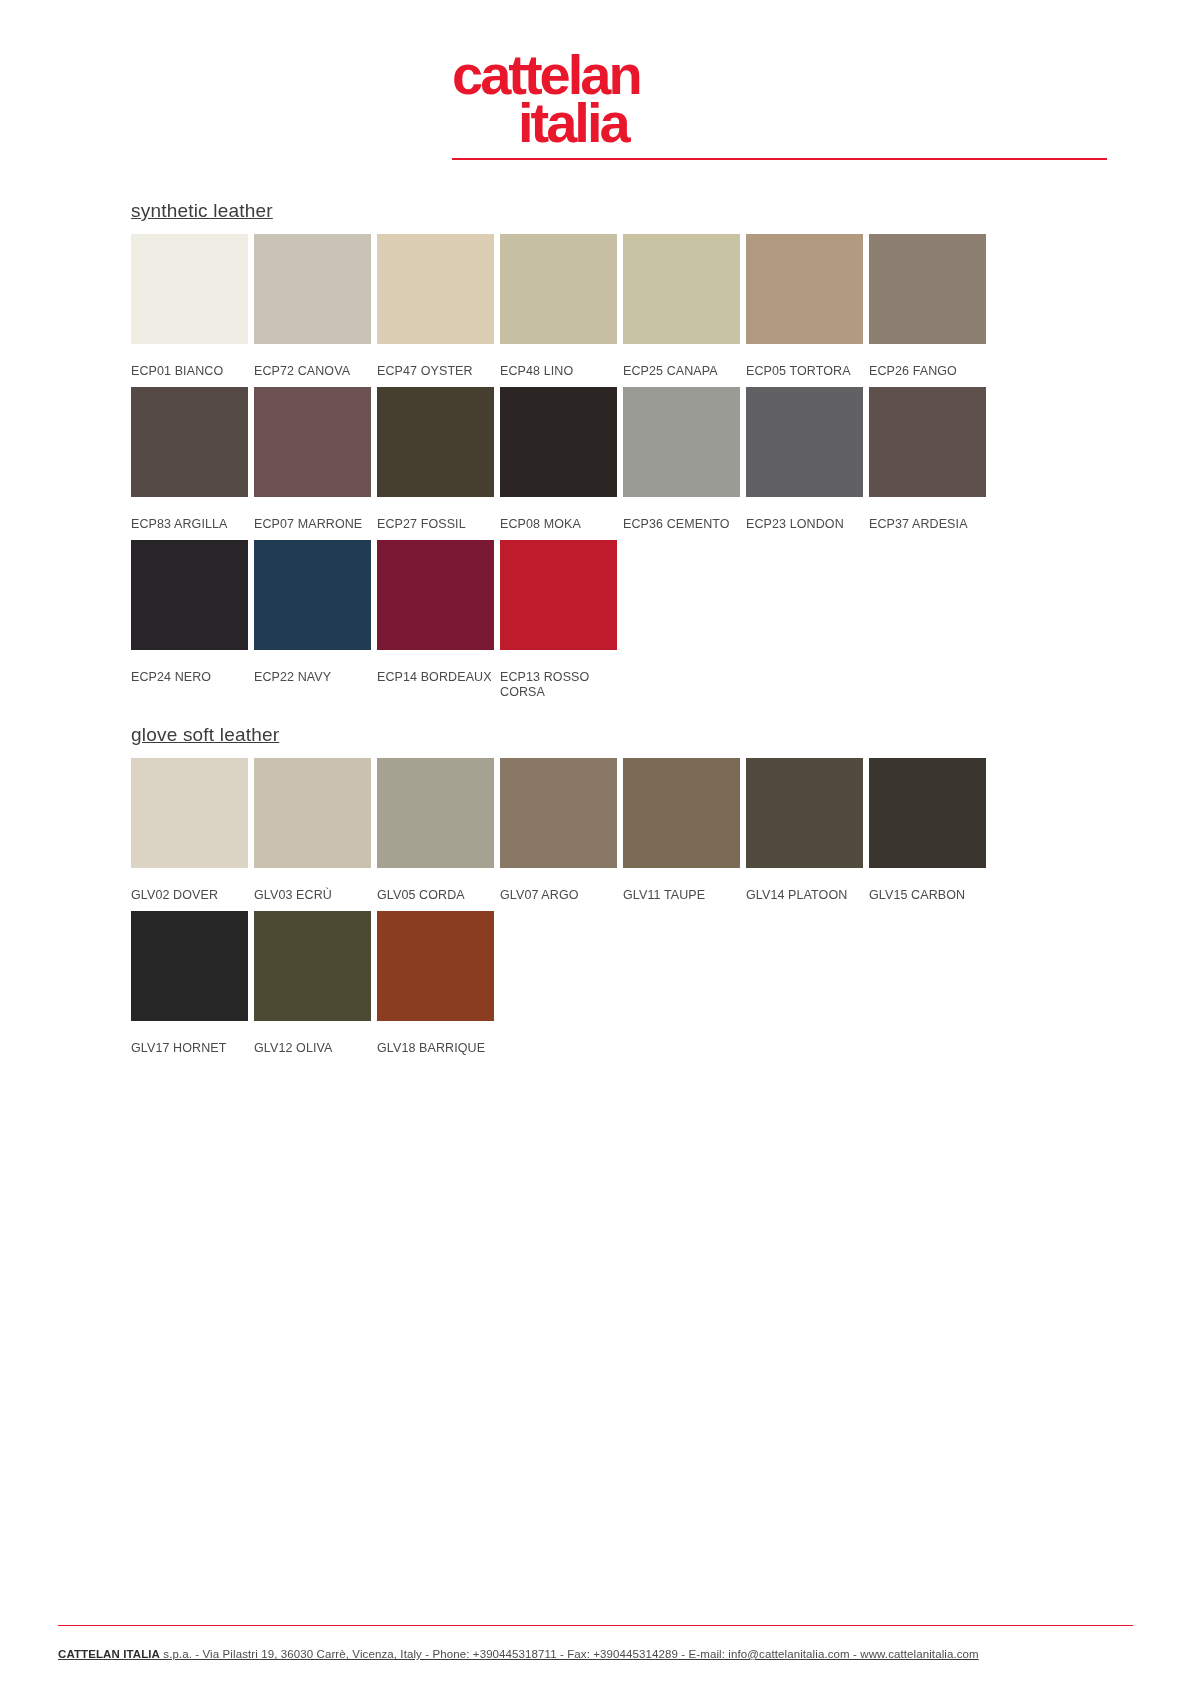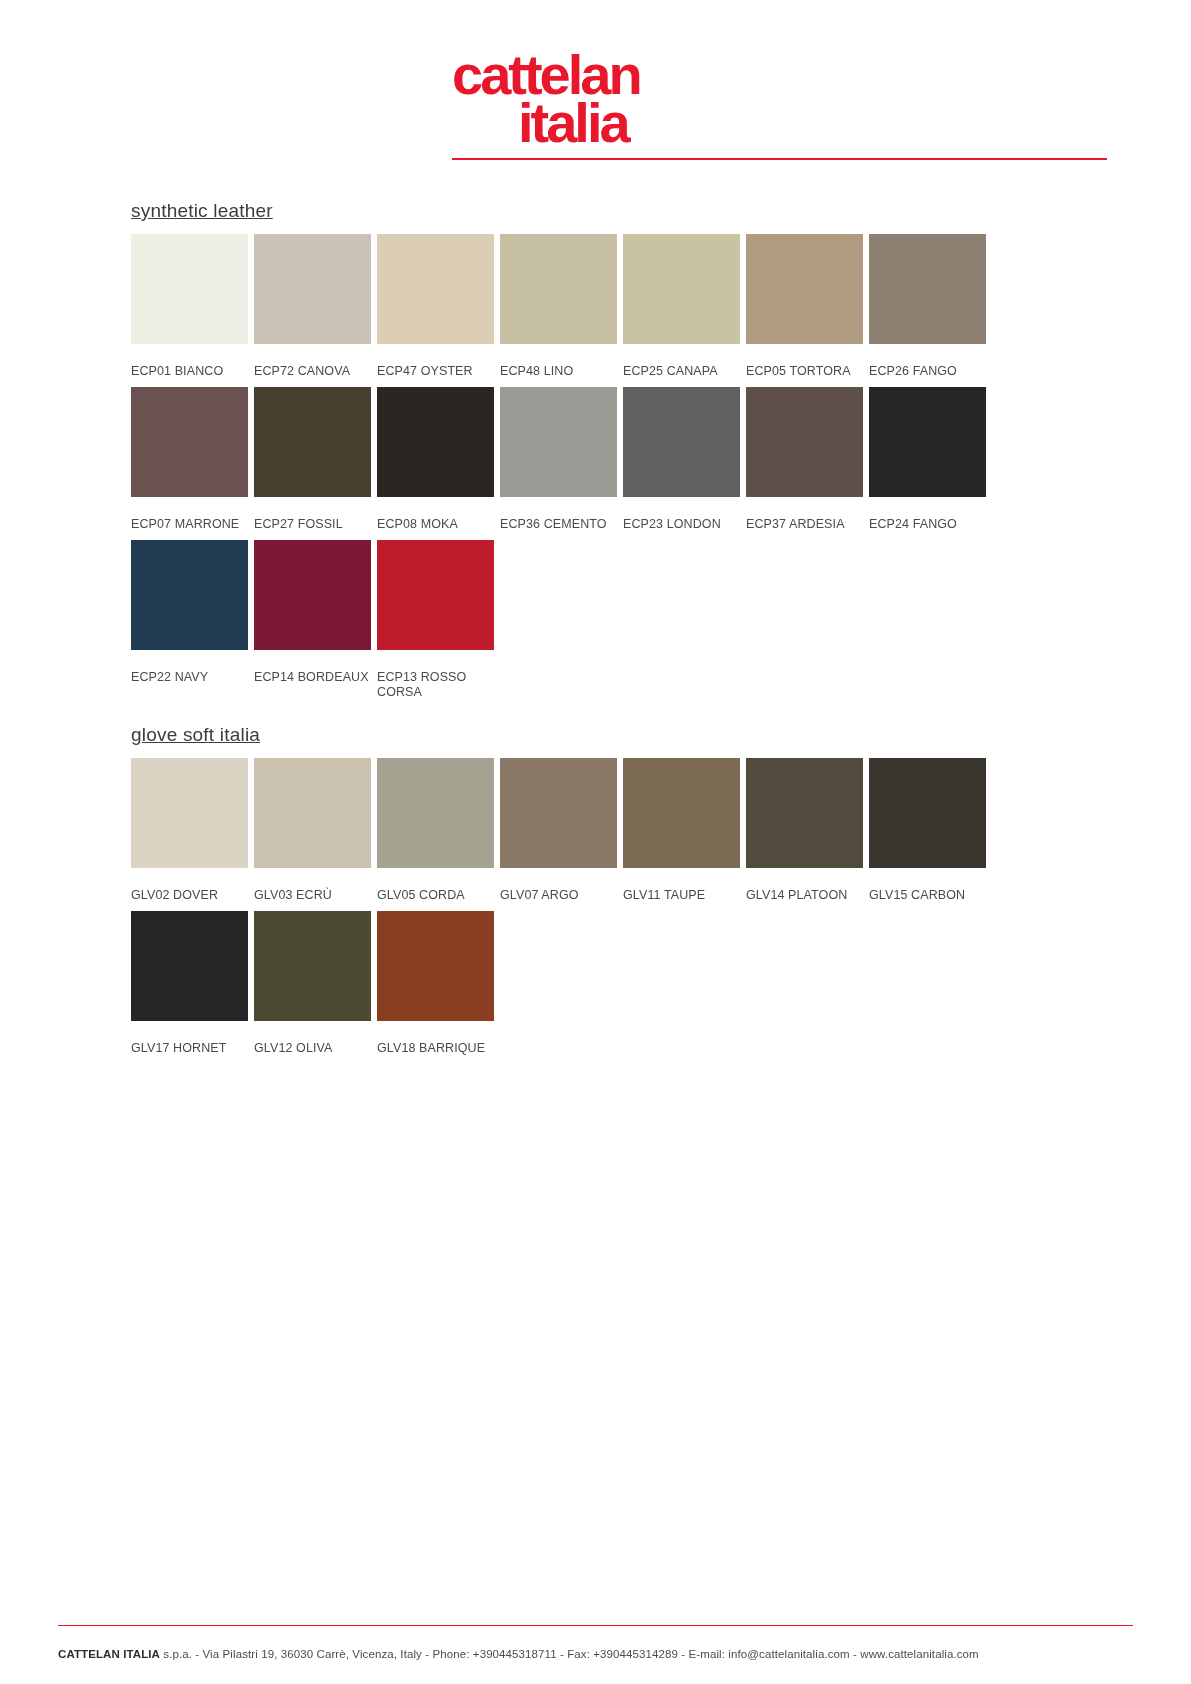--- a/index.html
+++ b/index.html
@@ -87,20 +87,21 @@
     width: 117px;
     word-wrap: break-word;
   }
 
   
   .footer {
     position: absolute;
     left: 58px;
     right: 58px;
     bottom: 24px;
+    text-decoration: underline;
   }
   .footer-rule {
     height: 1.5px;
     background: #e8172c;
     margin-bottom: 22px;
   }
   .footer-text {
     font-size: 11.5px;
     color: #4c4c4c;
     letter-spacing: 0.1px;
@@ -153,20 +154,24 @@
           </div>
           <div class="swatch">
             <div class="chip" style="background: rgb(176, 155, 128);"></div>
             <div class="chip-label">ECP05 TORTORA</div>
           </div>
           <div class="swatch">
             <div class="chip" style="background: rgb(141, 127, 114);"></div>
             <div class="chip-label">ECP26 FANGO</div>
           </div>
           <div class="swatch">
+            <div class="chip" style="background: rgb(85, 74, 69);"></div>
+            <div class="chip-label">ECP83 ARGILLA</div>
+          </div>
+          <div class="swatch">
             <div class="chip" style="background: rgb(107, 82, 80);"></div>
             <div class="chip-label">ECP07 MARRONE</div>
           </div>
           <div class="swatch">
             <div class="chip" style="background: rgb(70, 62, 46);"></div>
             <div class="chip-label">ECP27 FOSSIL</div>
           </div>
           <div class="swatch">
             <div class="chip" style="background: rgb(43, 37, 35);"></div>
             <div class="chip-label">ECP08 MOKA</div>
@@ -178,38 +183,38 @@
           <div class="swatch">
             <div class="chip" style="background: rgb(97, 97, 99);"></div>
             <div class="chip-label">ECP23 LONDON</div>
           </div>
           <div class="swatch">
             <div class="chip" style="background: rgb(96, 80, 75);"></div>
             <div class="chip-label">ECP37 ARDESIA</div>
           </div>
           <div class="swatch">
             <div class="chip" style="background: rgb(39, 37, 39);"></div>
-            <div class="chip-label">ECP24 FANGO</div>
+            <div class="chip-label">ECP24 NERO</div>
           </div>
           <div class="swatch">
             <div class="chip" style="background: rgb(33, 59, 82);"></div>
             <div class="chip-label">ECP22 NAVY</div>
           </div>
           <div class="swatch">
             <div class="chip" style="background: rgb(123, 25, 53);"></div>
             <div class="chip-label">ECP14 BORDEAUX</div>
           </div>
           <div class="swatch">
             <div class="chip" style="background: rgb(191, 27, 44);"></div>
             <div class="chip-label">ECP13 ROSSO CORSA</div>
           </div>
         </div>
       </div>
       <div class="section">
-        <h2 class="section-title">glove soft italia</h2>
+        <h2 class="section-title">glove soft leather</h2>
         <div class="swatch-grid">
           <div class="swatch">
             <div class="chip" style="background: rgb(219, 211, 196);"></div>
             <div class="chip-label">GLV02 DOVER</div>
           </div>
           <div class="swatch">
             <div class="chip" style="background: rgb(202, 194, 174);"></div>
             <div class="chip-label">GLV03 ECRÙ</div>
           </div>
           <div class="swatch">

